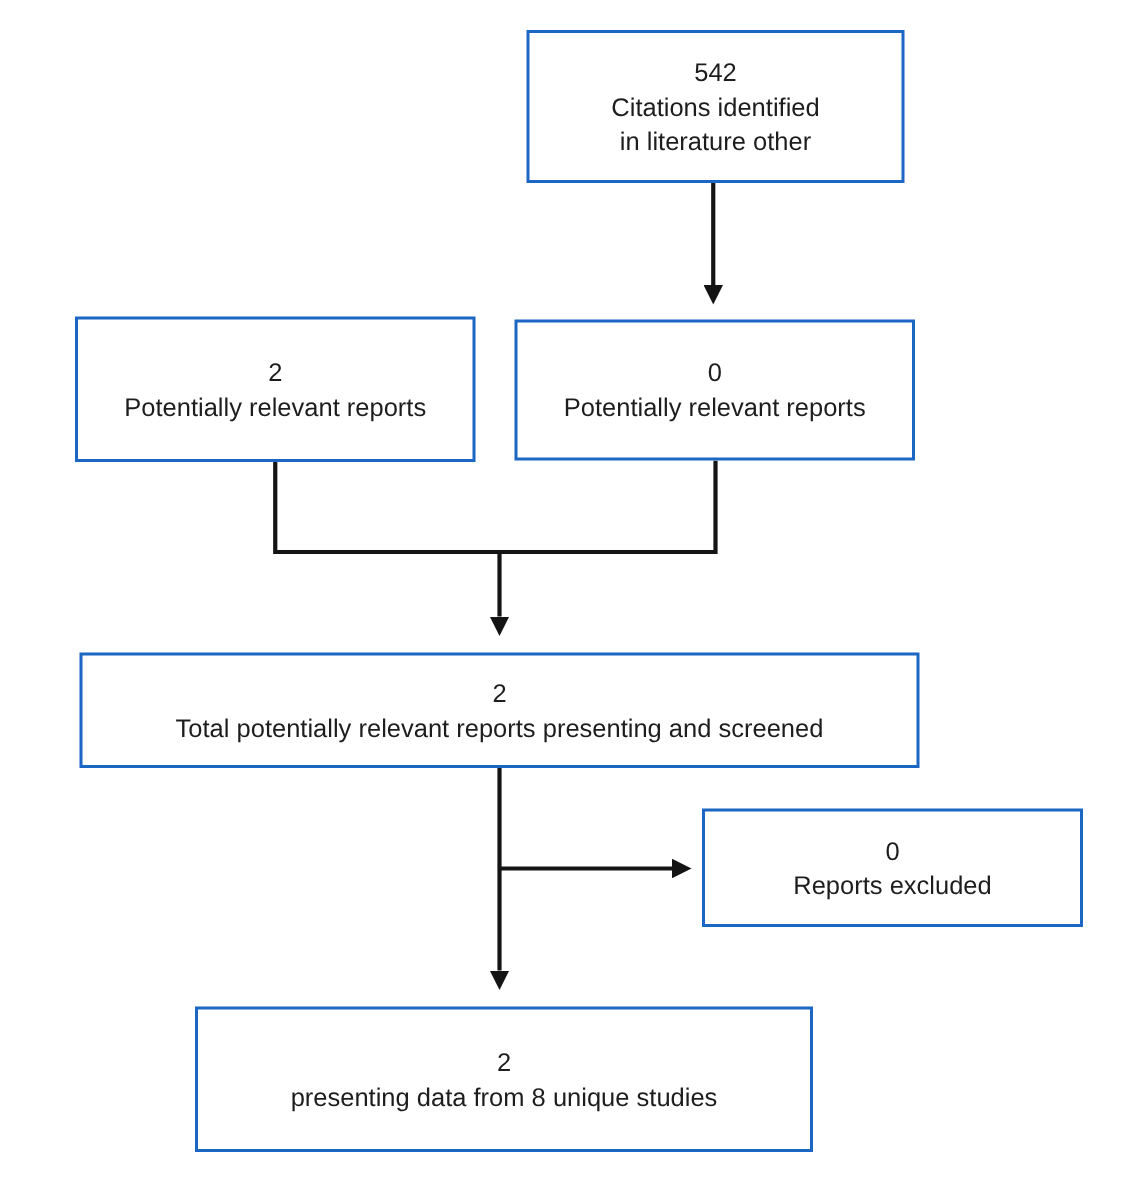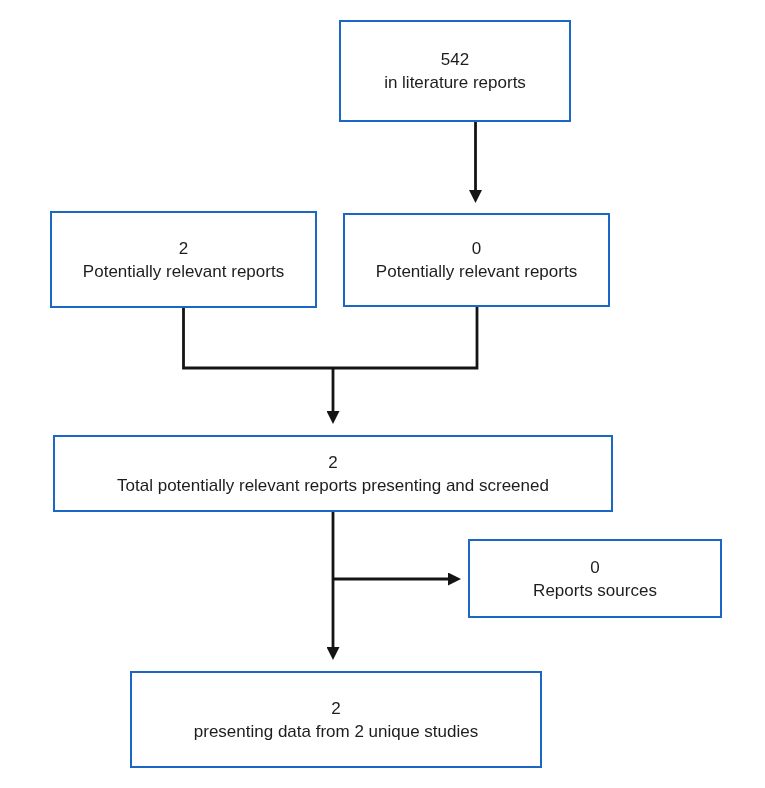--- a/index.html
+++ b/index.html
@@ -45,21 +45,21 @@
     align-items: center;
     justify-content: center;
     text-align: center;
     color: var(--text);
     font-size: 17px;
     line-height: 23px;
   }
   .flow-box .line { width: 100%; }
 
   
-  .box-citations   { left: 339px; top: 20px;  width: 232px; height: 102px; }
+  .box-citations   { left: 351px; top: 20px;  width: 252px; height: 102px; }
   .box-other       { left: 50px;  top: 211px; width: 267px; height: 97px;  }
   .box-screened    { left: 343px; top: 213px; width: 267px; height: 94px;  }
   .box-total       { left: 53px;  top: 435px; width: 560px; height: 77px;  }
   .box-excluded    { left: 468px; top: 539px; width: 254px; height: 79px;  }
   .box-included    { left: 130px; top: 671px; width: 412px; height: 97px;  }
 </style>
 </head>
 <body>
 
 <div class="canvas">
@@ -72,41 +72,42 @@
     </defs>
     <path d="M475.5,122 L475.5,190" marker-end="url(#arrowhead)"></path>
     <path d="M183.5,308 L183.5,368 L477,368 L477,307"></path>
     <path d="M333,368 L333,411" marker-end="url(#arrowhead)"></path>
     <path d="M333,512 L333,647" marker-end="url(#arrowhead)"></path>
     <path d="M333,579 L448,579" marker-end="url(#arrowhead)"></path>
   </svg>
 
   <div class="flow-box box-citations">
     <div class="line">542</div>
-    <div class="line">in literature reports</div>
+    <div class="line">Citations identified</div>
+    <div class="line">in literature other</div>
   </div>
 
   <div class="flow-box box-other">
     <div class="line">2</div>
     <div class="line">Potentially relevant reports</div>
   </div>
 
   <div class="flow-box box-screened">
     <div class="line">0</div>
     <div class="line">Potentially relevant reports</div>
   </div>
 
   <div class="flow-box box-total">
     <div class="line">2</div>
     <div class="line">Total potentially relevant reports presenting and screened</div>
   </div>
 
   <div class="flow-box box-excluded">
     <div class="line">0</div>
-    <div class="line">Reports sources</div>
+    <div class="line">Reports excluded</div>
   </div>
 
   <div class="flow-box box-included">
     <div class="line">2</div>
-    <div class="line">presenting data from 2 unique studies</div>
+    <div class="line">presenting data from 8 unique studies</div>
   </div>
 
 </div>
 
 </body></html>

